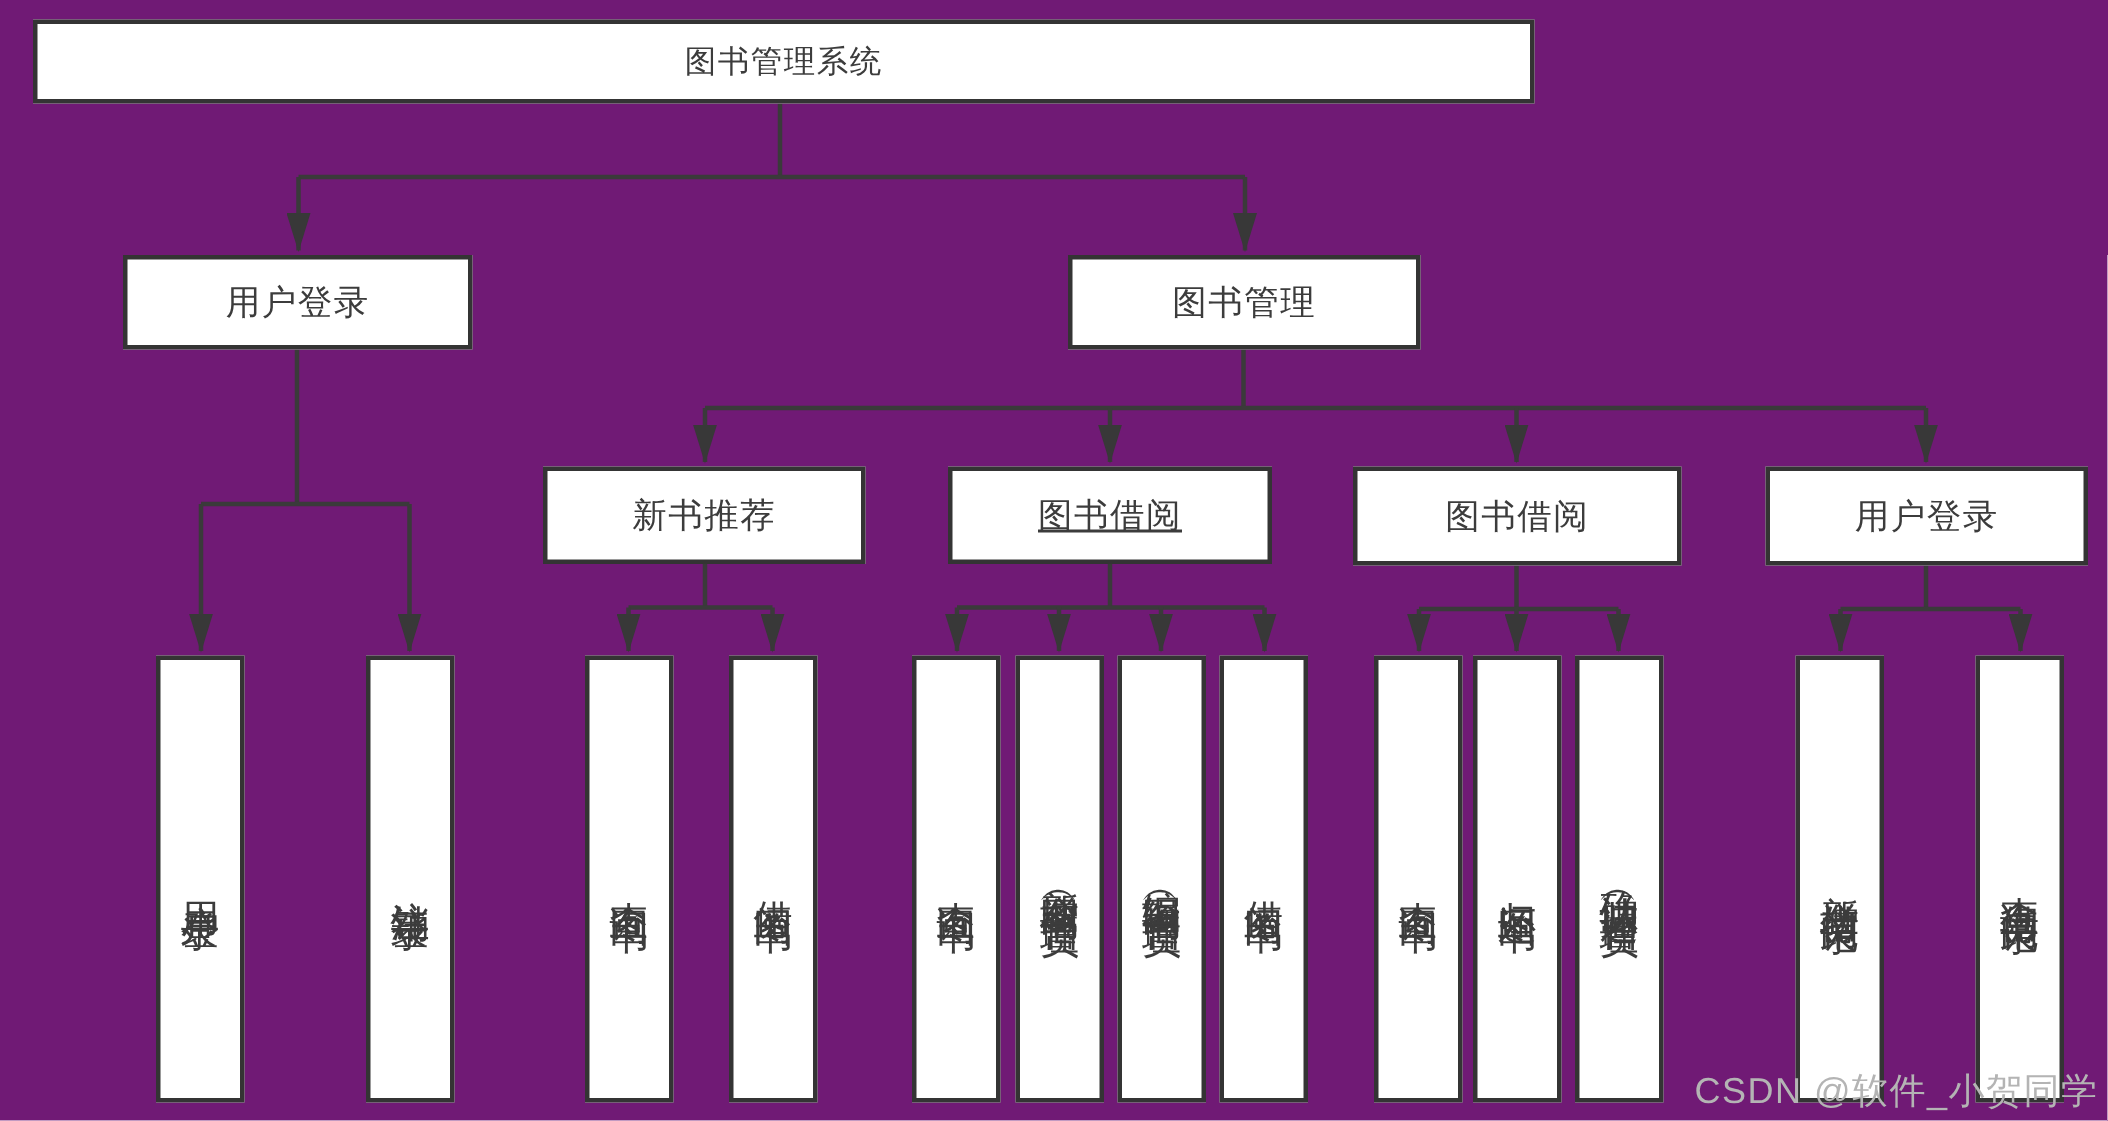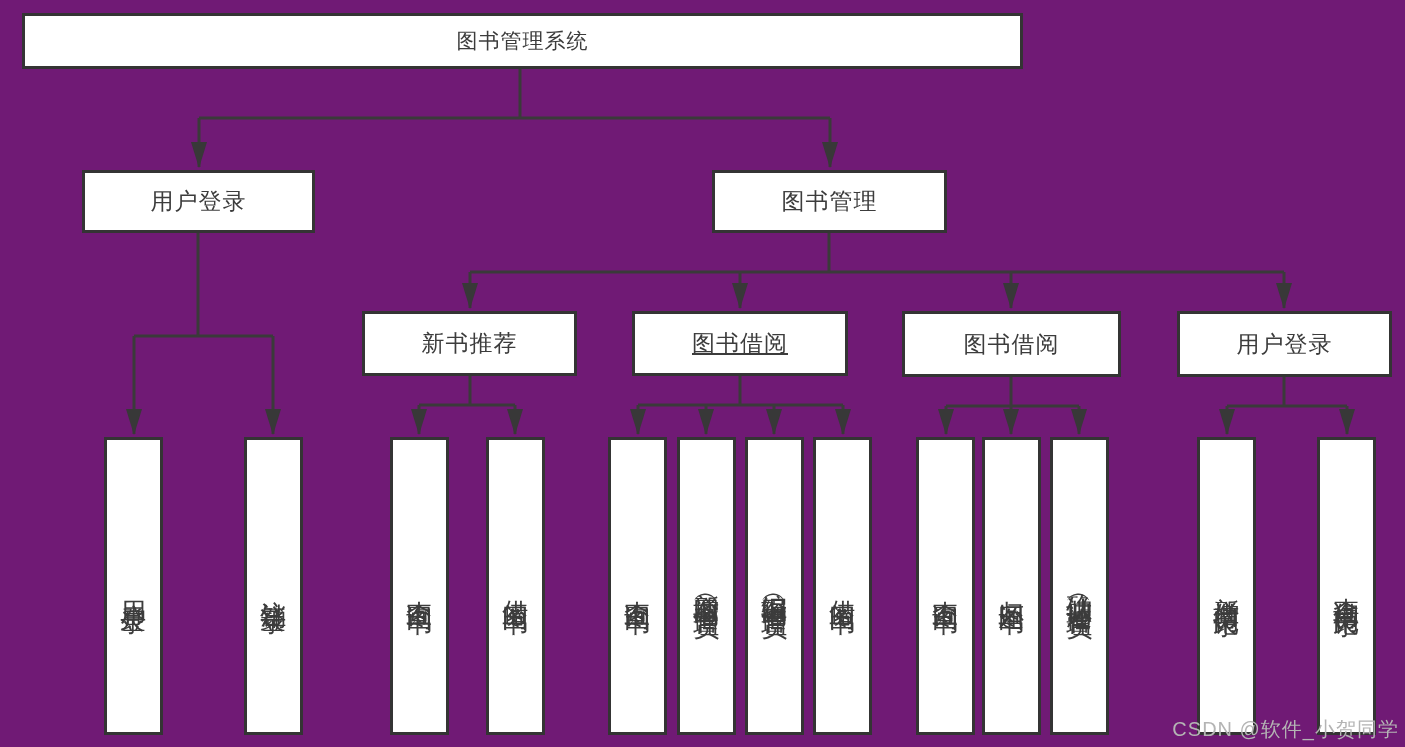--- a/index.html
+++ b/index.html
@@ -36,21 +36,21 @@
     writing-mode:vertical-rl;
     text-orientation:mixed;
     font-size:26px;
     letter-spacing:3px;
     line-height:1.1;
   }
   .watermark{
     position:absolute;
     right:6px;
     bottom:4px;
-    font-size:20px;
+    font-size:24px;
     color:#b4b4b4;
     letter-spacing:1px;
     z-index:5;
     white-space:nowrap;
   }
 </style>
 </head>
 <body>
 
 <div class="stage">

